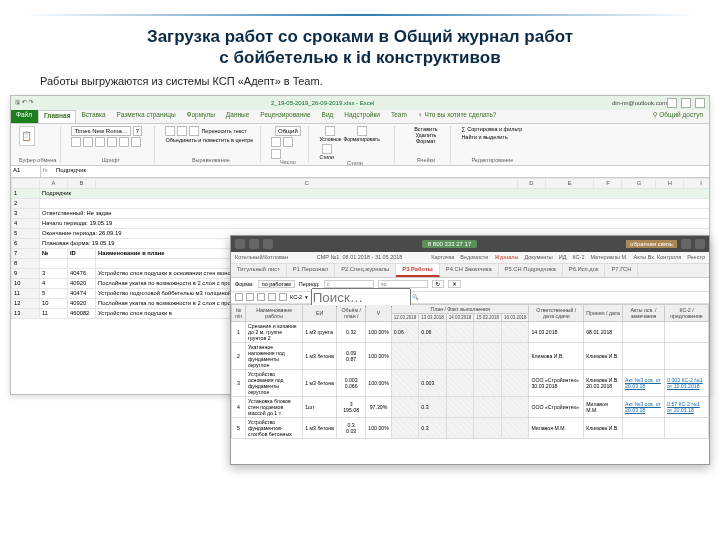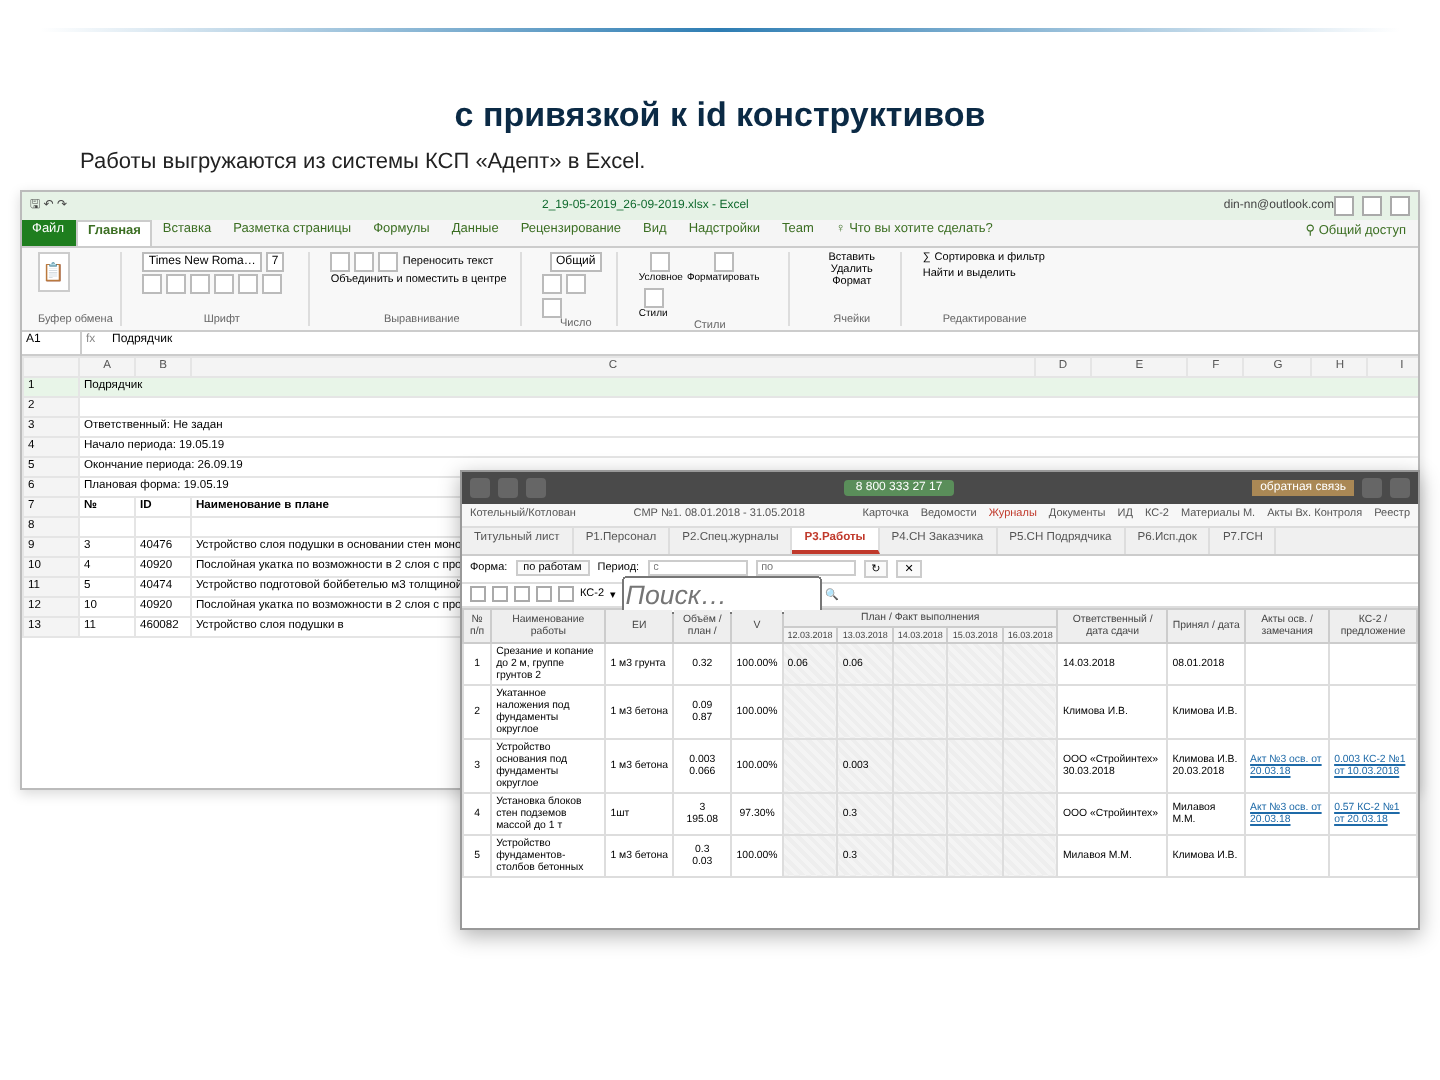--- a/index.html
+++ b/index.html
@@ -83,23 +83,23 @@
   .num { text-align: center; }
 </style>
 </head>
 <body>
 
 <div class="header">
   <div class="divider"></div>
 </div>
 
 <div class="title">
-  <br><span>с привязкой к id конструктивов</span>
+  <span>Загрузка работ со сроками в Общий журнал работ</span><br><span>с бойбетелью к id конструктивов</span>
 </div>
-<div class="subtitle">Работы выгружаются из системы КСП «Адепт» в Excel.</div>
+<div class="subtitle">Работы выгружаются из системы КСП «Адепт» в Team.</div>
 
 <div class="screens">
 
   <div class="excel">
     <div class="excel-titlebar">
       <span>🖫 ↶ ↷</span>
       <span class="ex-title-center">2_19-05-2019_26-09-2019.xlsx - Excel</span>
       <span>din-nn@outlook.com</span>
       <div class="ex-win-btns">
         <div class="ex-win-btn"></div>
@@ -395,21 +395,21 @@
 
     <div class="wa-toolbar2">
       <div class="ticon red"></div>
       <div class="ticon"></div>
       <div class="ticon"></div>
       <div class="ticon"></div>
       <div class="ticon"></div>
       <span>КС-2</span>
       <span>▾</span>
       <div class="wa-search">
-        <input style="width: 100px; font-style: italic;" placeholder="Поиск…">
+        <input style="width: 100px;" placeholder="Поиск…">
         <span>🔍</span>
       </div>
     </div>
 
     <div class="wa-grid">
       <table>
         <thead>
           <tr>
             <th rowspan="2">№ п/п</th>
             <th rowspan="2">Наименование работы</th>

